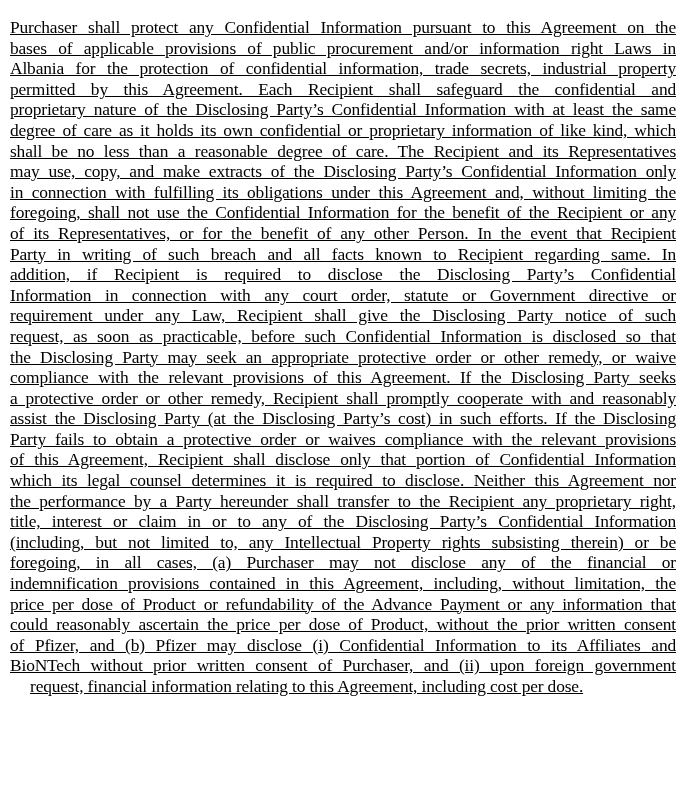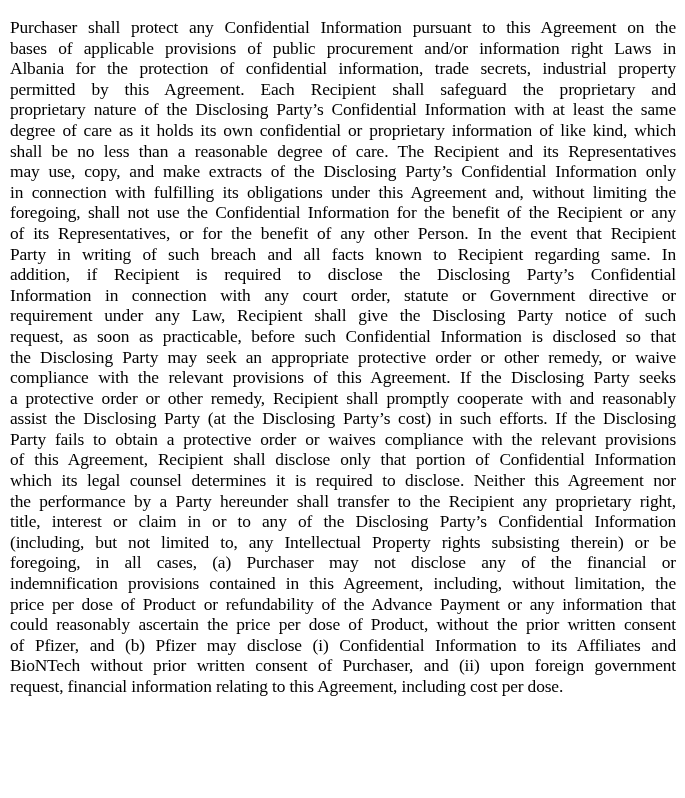--- a/index.html
+++ b/index.html
@@ -11,45 +11,47 @@
       width: 685px;
       height: 798px;
       overflow: hidden;
       position: relative;
     }
     .page {
       position: absolute;
       left: 10px;
       top: 17px;
       width: 666px;
+      text-decoration: underline;
     }
     .line {
       font-family: "Liberation Serif", "DejaVu Serif", serif;
       font-size: 17.4px;
       line-height: 20.6px;
       height: 20.6px;
       color: #000000;
       white-space: nowrap;
       text-align: justify;
       text-align-last: justify;
       letter-spacing: -0.15px;
     }
     .line.last {
       text-align-last: left;
+      margin-left: 20px;
     }
   </style>
 </head>
 <body>
 
 <div class="page">
   <div class="paragraph">
     <div class="line">Purchaser shall protect any Confidential Information pursuant to this Agreement on the</div>
     <div class="line">bases of applicable provisions of public procurement and/or information right Laws in</div>
     <div class="line">Albania for the protection of confidential information, trade secrets, industrial property</div>
-    <div class="line">permitted by this Agreement.  Each Recipient shall safeguard the proprietary and</div>
+    <div class="line">permitted by this Agreement.  Each Recipient shall safeguard the confidential and</div>
     <div class="line">proprietary nature of the Disclosing Party’s Confidential Information with at least the same</div>
     <div class="line">degree of care as it holds its own confidential or proprietary information of like kind, which</div>
     <div class="line">shall be no less than a reasonable degree of care.  The Recipient and its Representatives</div>
     <div class="line">may use, copy, and make extracts of the Disclosing Party’s Confidential Information only</div>
     <div class="line">in connection with fulfilling its obligations under this Agreement and, without limiting the</div>
     <div class="line">foregoing, shall not use the Confidential Information for the benefit of the Recipient or any</div>
     <div class="line">of its Representatives, or for the benefit of any other Person.  In the event that Recipient</div>
     <div class="line">Party in writing of such breach and all facts known to Recipient regarding same.  In</div>
     <div class="line">addition, if Recipient is required to disclose the Disclosing Party’s Confidential</div>
     <div class="line">Information in connection with any court order, statute or Government directive or</div>

